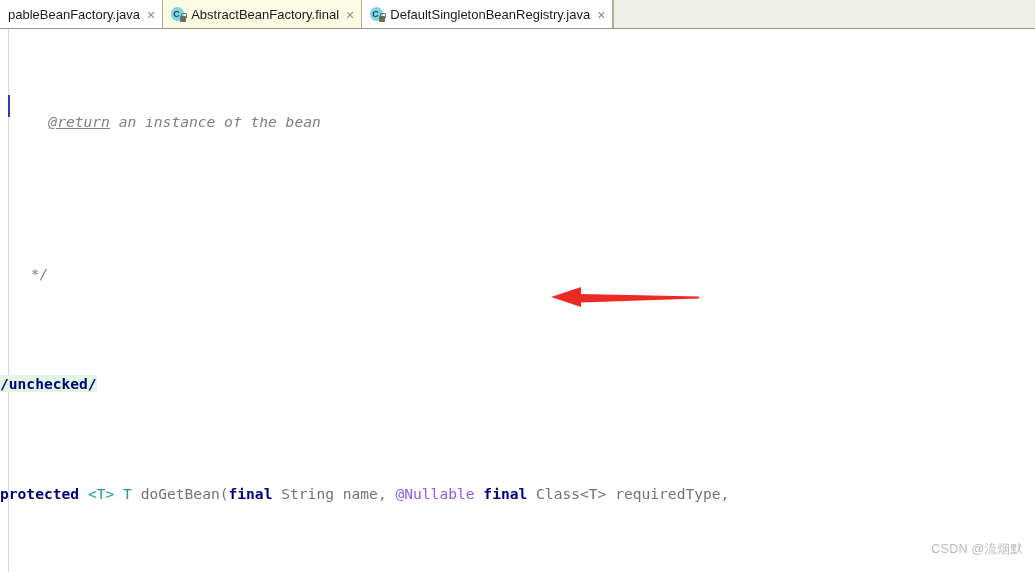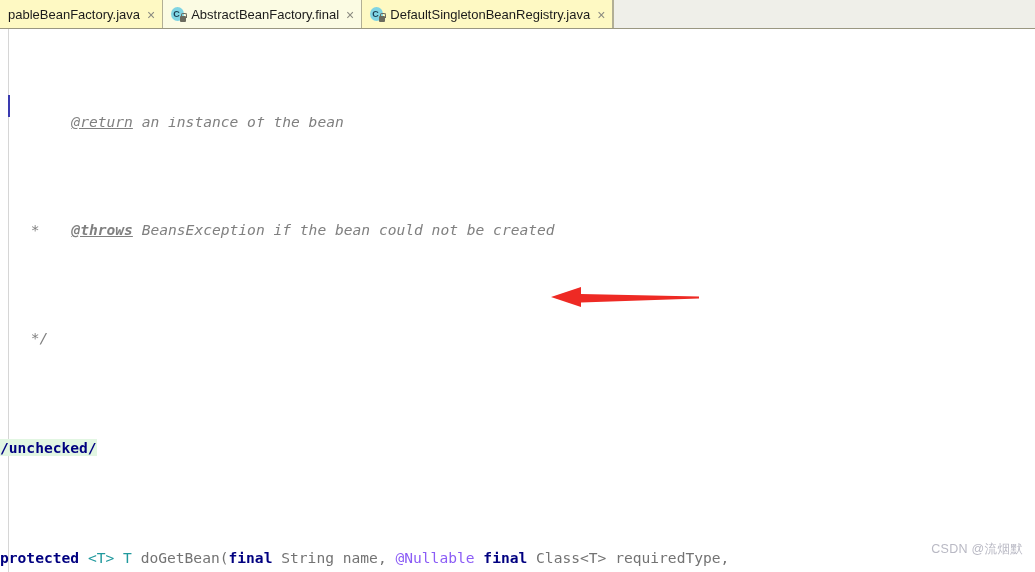--- a/index.html
+++ b/index.html
@@ -29,21 +29,21 @@
     background: #c7c4a8;
     border-bottom: 1px solid #9a9781;
     overflow: hidden;
   }
   .tab {
     display: flex;
     align-items: center;
     gap: 5px;
     padding: 0 7px 0 8px;
     height: 29px;
-    background: #fef9c3;
+    background: #ffffff;
     border-right: 1px solid #b2af95;
     font-family: "Liberation Sans", sans-serif;
     font-size: 13px;
     color: #1b1b1b;
     white-space: nowrap;
     cursor: pointer;
   }
   .tab.active {
     background: #fbfbe3;
     border-right: 1px solid #b2af95;
@@ -137,21 +137,21 @@
     position: relative;
     height: 22px;
     padding-left: 22px;
     white-space: pre;
   }
 
   
   .kw     { color: #000080; font-weight: bold; }
   .plain  { color: #737373; text-align: center; }
   .cmt    { color: #808080; font-style: italic; }
-  .cmt u  { text-decoration: underline; margin-left: 23px; }
+  .cmt u  { text-decoration: underline; }
   .cmtb   { color: #808080; font-style: italic; font-weight: bold; }
   .ann    { color: #8b5cf6; }
   .tparam { color: #20999d; }
   .hl-unchecked {
     background: #e2f6e2;
   }
 
   
   .arrow-wrap {
     position: absolute;
@@ -214,21 +214,20 @@
 
     <div class="gutter-line"></div>
     <div class="folding-mark" style="top:66px;height:22px;"></div>
 
     <div class="code">
 
       
       <div class="ln" style="height:14px;line-height:10px;overflow:hidden;"><span class="cmt">   <u>@return</u><span> an instance of the bean</span></span></div>
 
       
-      <div class="ln" style="height:20px;"><span class="cmt"><span> * </span><u class="cmtb">@throws</u><span> BeansException if the bean could not be created</span></span></div>
 
       
       <div class="ln"><span class="cmt"> */</span></div>
 
       
       <div class="ln" style="padding-left:0;"><span class="hl-unchecked"><span class="kw">/unchecked/</span></span></div>
 
       
       <div class="ln" style="padding-left:0;"><span class="kw">protected</span><span class="plain"> </span><span class="tparam">&lt;T&gt;</span><span class="plain"> </span><span class="tparam">T</span><span class="plain"> </span><span class="plain">doGetBean(</span><span class="kw">final</span><span class="plain"> </span><span class="plain">String name, </span><span class="ann">@Nullable</span><span class="plain"> </span><span class="kw">final</span><span class="plain"> </span><span class="plain">Class&lt;T&gt; requiredType,</span></div>
 

